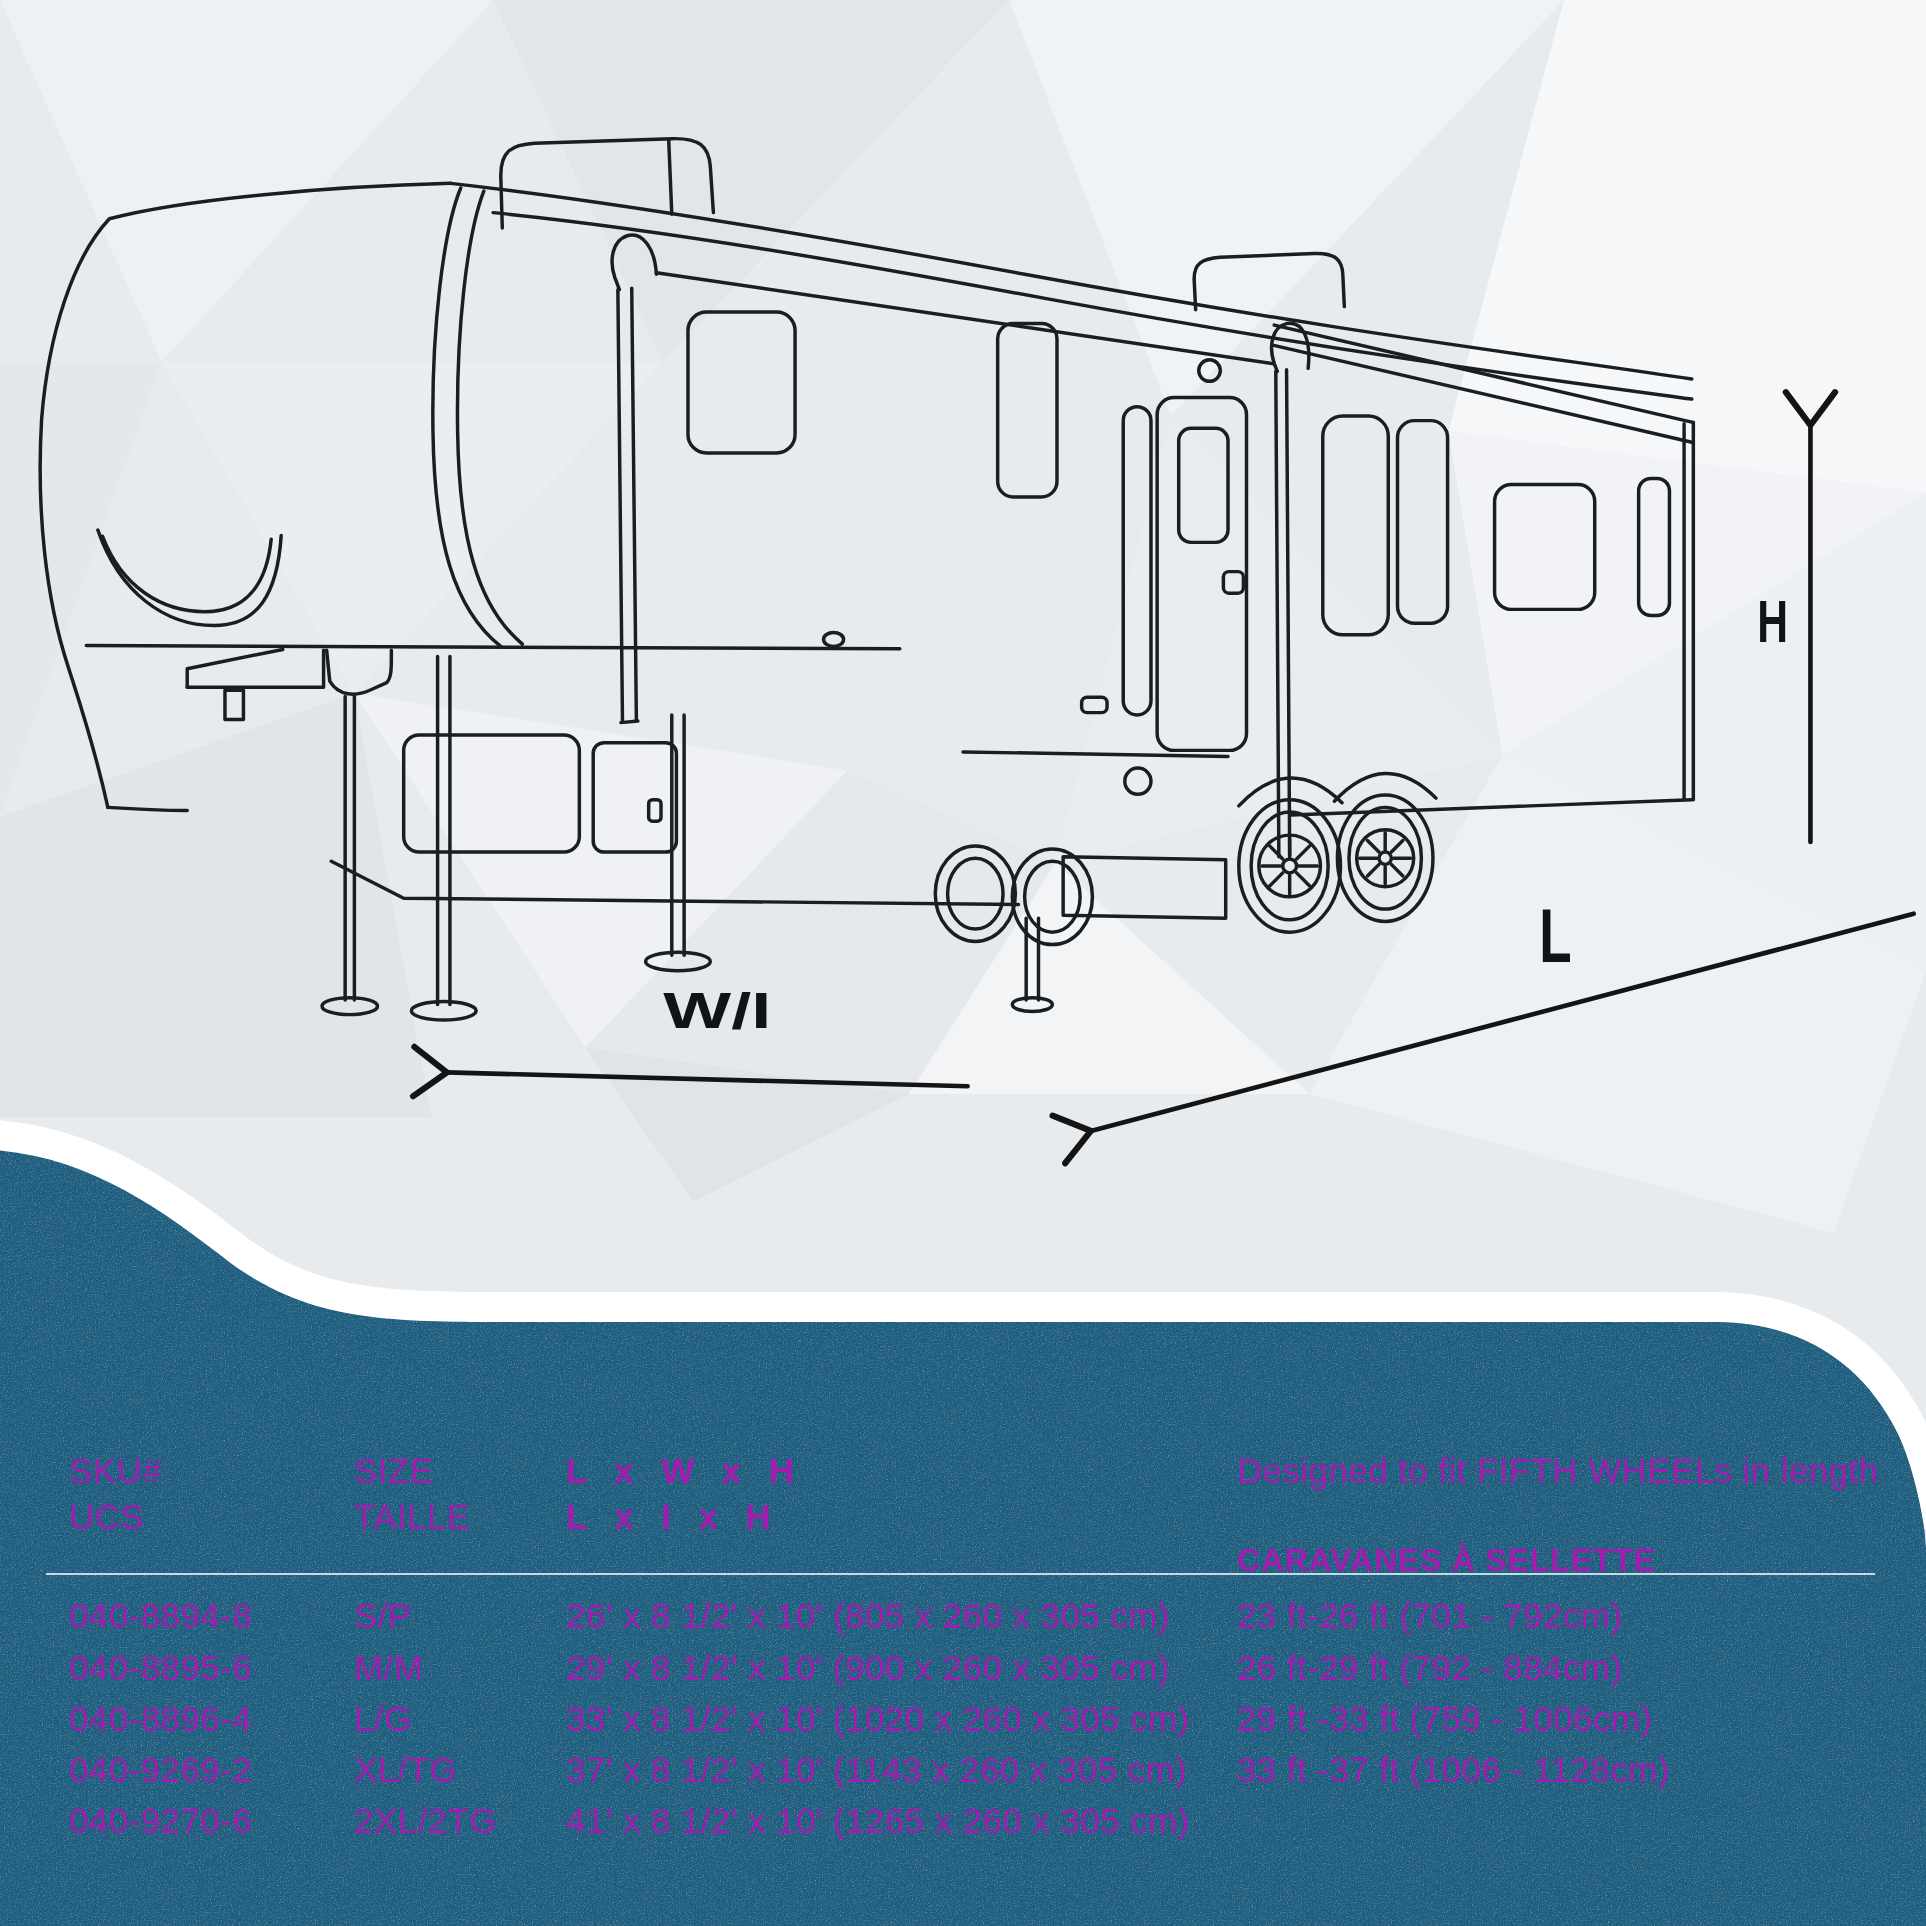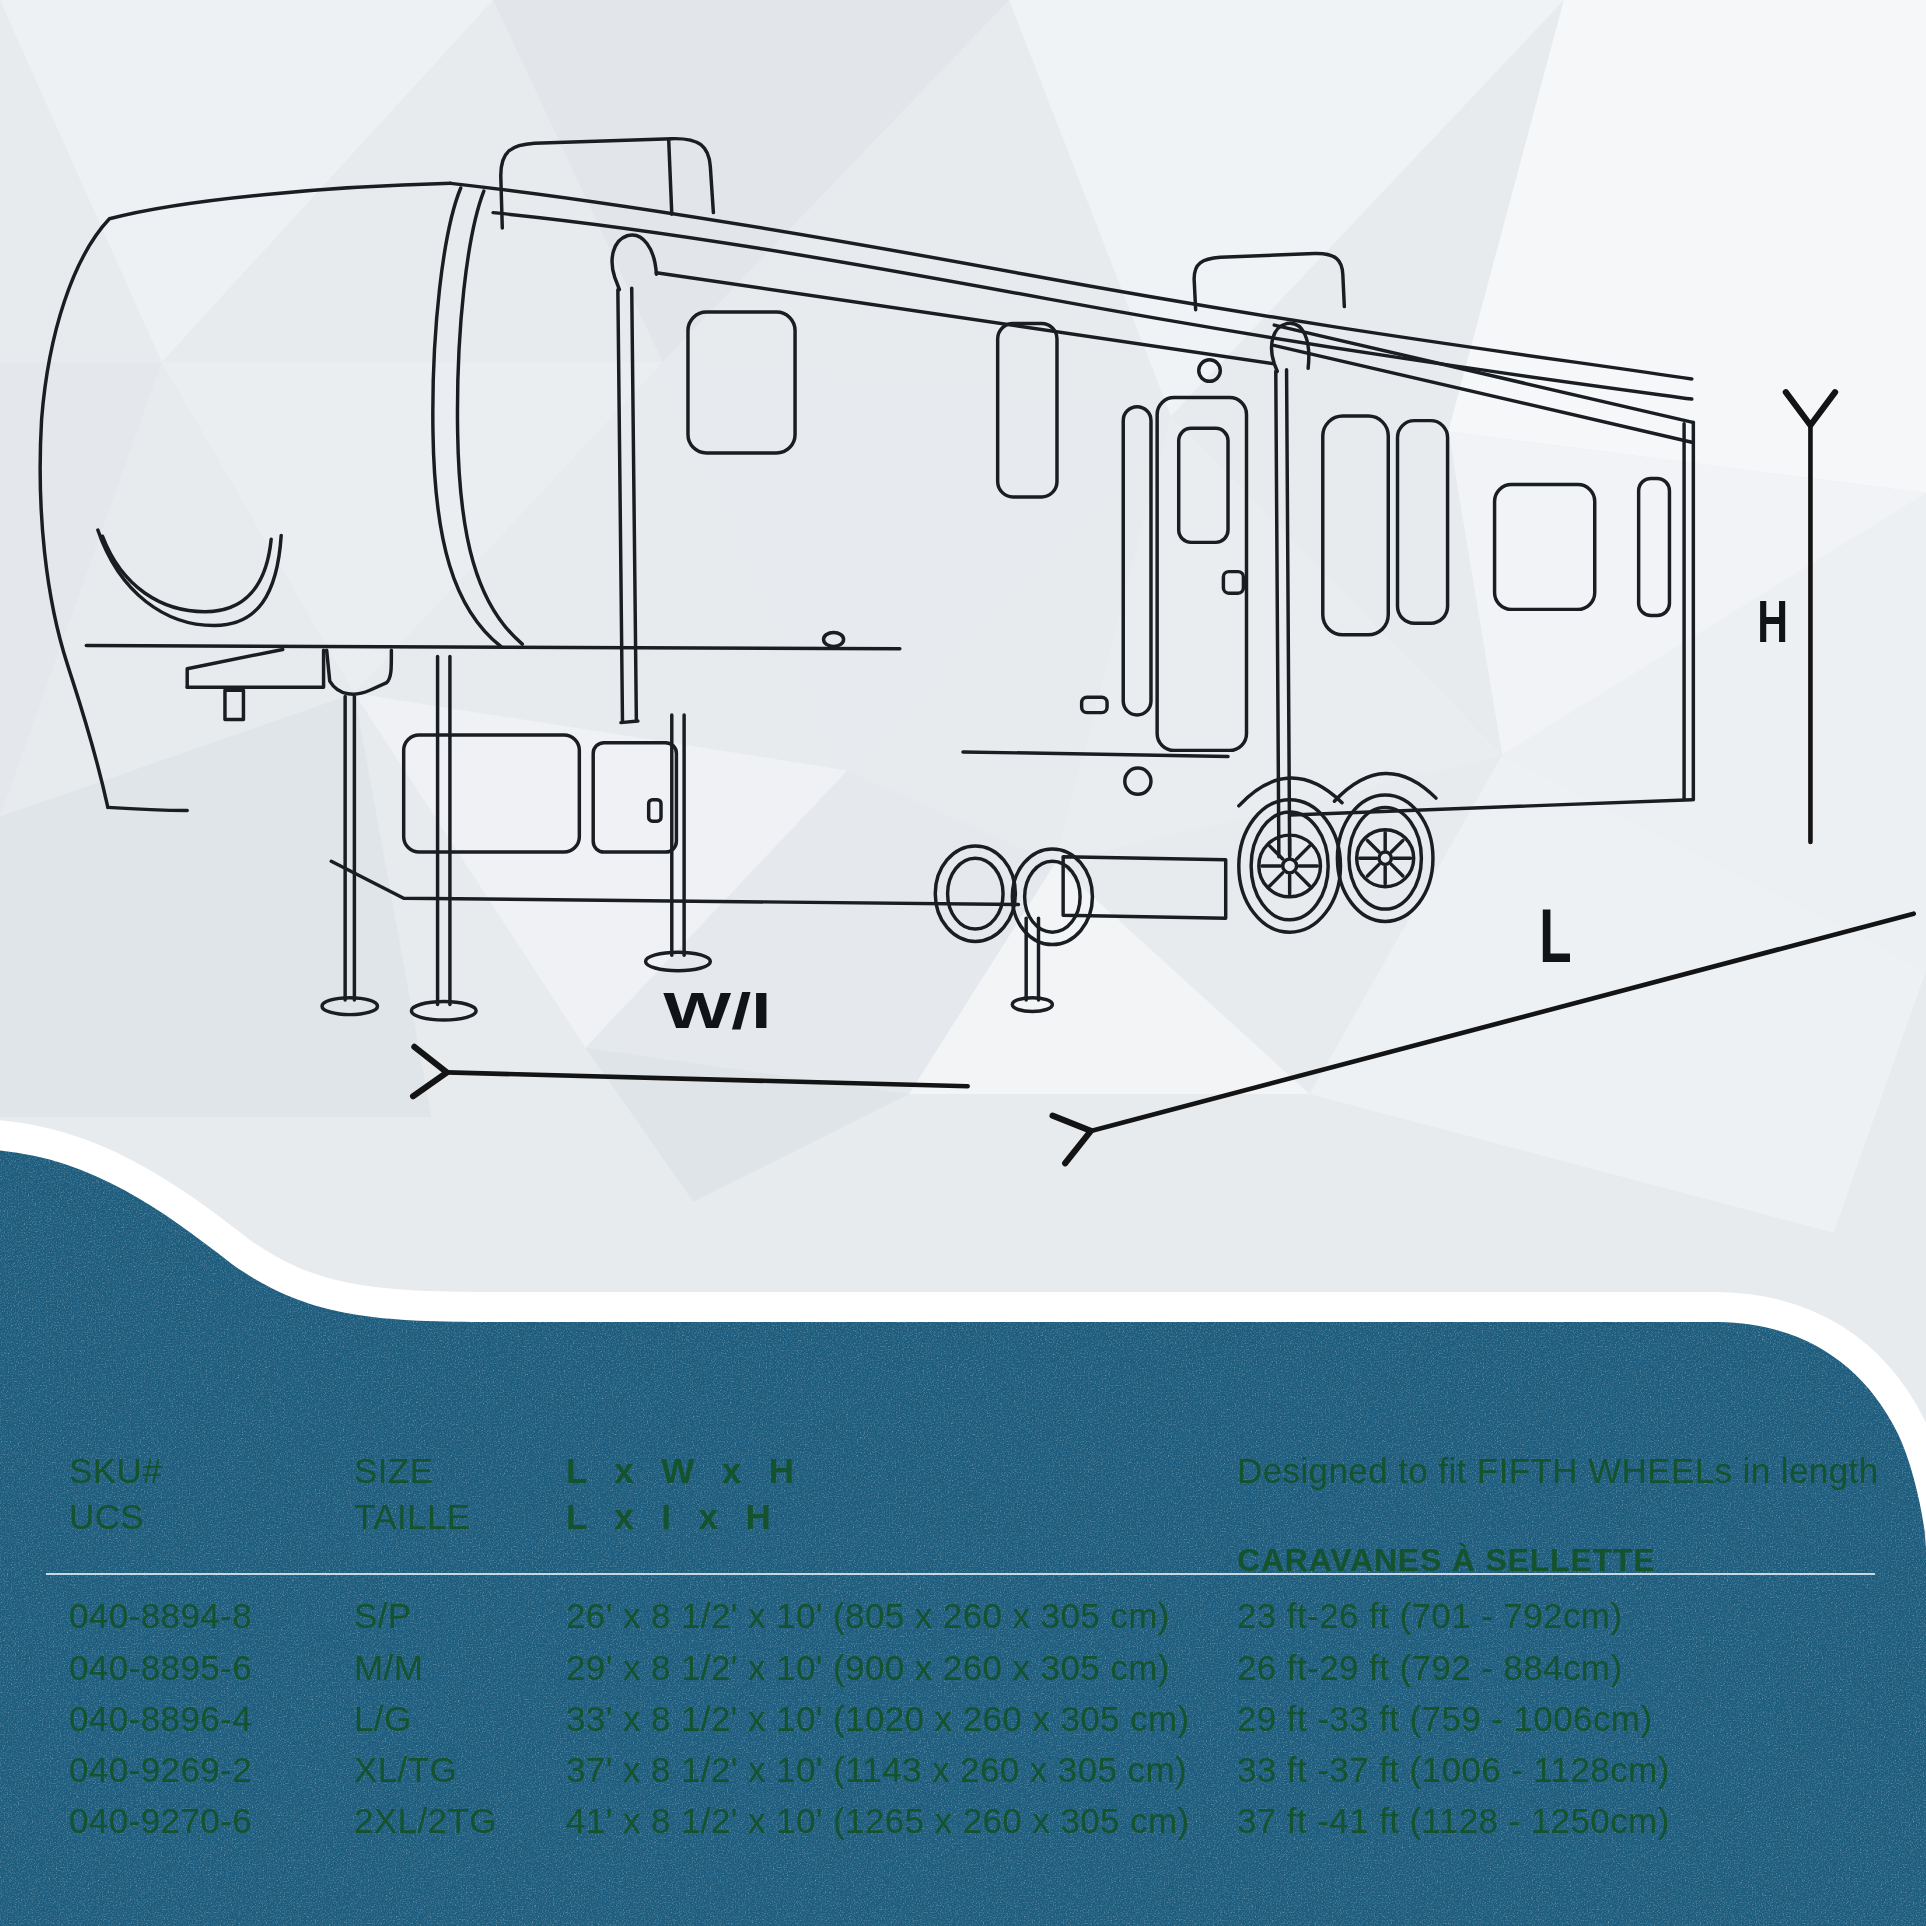--- a/index.html
+++ b/index.html
@@ -2,21 +2,21 @@
 <html style="font-size:12.3px"><head>
 <meta charset="utf-8">
 <style>
   html,body{margin:0;padding:0;background:#cfd4d9;}
   .canvas{
     position:relative;width:1926px;height:1926px;overflow:hidden;
     background:#e8ebee;font-family:"Liberation Sans",sans-serif;
   }
   .scene{position:absolute;left:0;top:0;}
   .t-cell{
-    position:absolute;color:#14532d;font-size:35px;line-height:1.1;
+    position:absolute;color:#a21caf;font-size:35px;line-height:1.1;
     white-space:nowrap;letter-spacing:0.4px;
   }
   .c1{left:69px}.c2{left:354px}.c3{left:566px}.c4{left:1237px}
   .hdr1{top:1452px}.hdr2{top:1498px}.hdr3{top:1543px}
   .r1{top:1597px}.r2{top:1649px}.r3{top:1700px}.r4{top:1751px}.r5{top:1802px}
   .dims-hdr{word-spacing:17px;font-weight:bold;}
   .small{font-size:32px;letter-spacing:0.3px;}
   .caps{font-size:32px;letter-spacing:0.8px;font-weight:bold;}
   .separator{
     position:absolute;left:46px;top:1573px;width:1829px;height:2.3px;
@@ -227,16 +227,15 @@
   <div class="t-cell c4 r3">29 ft -33 ft (759 - 1006cm)</div>
 
   <div class="t-cell c1 r4">040-9269-2</div>
   <div class="t-cell c2 r4">XL/TG</div>
   <div class="t-cell c3 r4">37' x 8 1/2' x 10' (1143 x 260 x 305 cm)</div>
   <div class="t-cell c4 r4">33 ft -37 ft (1006 - 1128cm)</div>
 
   <div class="t-cell c1 r5">040-9270-6</div>
   <div class="t-cell c2 r5">2XL/2TG</div>
   <div class="t-cell c3 r5">41' x 8 1/2' x 10' (1265 x 260 x 305 cm)</div>
-  <div class="t-cell c4 r5">37 ft -41 ft (1128 - 1250cm)</div>
 
 </div>
 
 
 </body></html>

